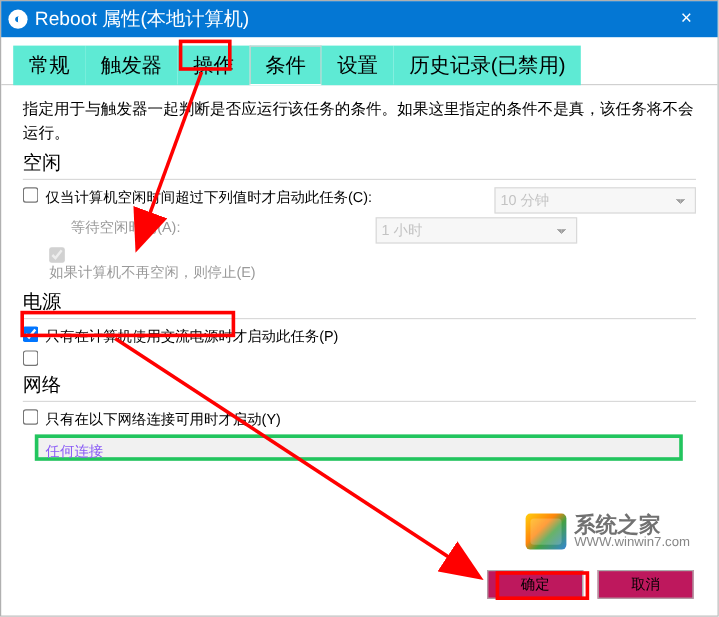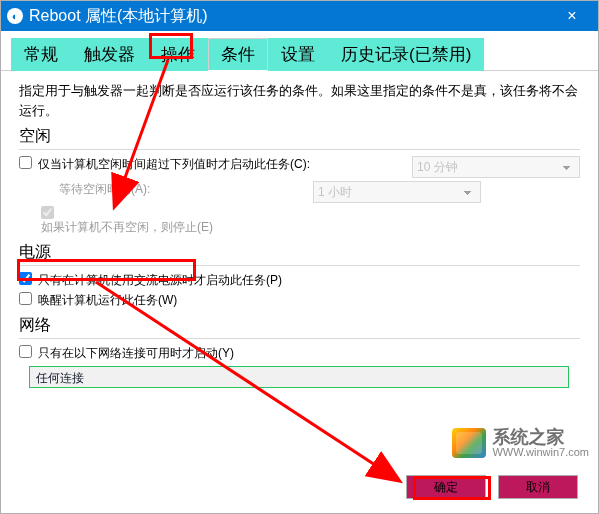--- a/index.html
+++ b/index.html
@@ -73,37 +73,37 @@
     font-size:12px; padding:2px 4px; color:#555;
     appearance:none; -webkit-appearance:none;
     background-image: linear-gradient(45deg, transparent 50%, #777 50%), linear-gradient(135deg, #777 50%, transparent 50%);
     background-position: calc(100% - 12px) 9px, calc(100% - 8px) 9px;
     background-size: 4px 4px, 4px 4px;
     background-repeat:no-repeat;
   }
   .sel[disabled]{ color:#aaa; background-color:#f5f5f5;}
   .any-conn {
     margin-left:10px; margin-top:4px; width: 540px; height:22px;
-    border:1px solid #22c55e; background:#f1f1f1; color:#0f172a;
+    border:3px solid #22c55e; background:#f1f1f1; color:#8b5cf6;
     padding:3px 6px; font-size:12px;
   }
   .footer {
     display:flex; justify-content:flex-end; gap:12px;
     padding: 8px 20px 14px 0;
     border-top: none;
   }
   .btn {
     min-width:80px; height:24px; border:1px solid #adadad; background:#be185d;
     font-size:12px; cursor:pointer;
   }
   
   .anno { position:absolute; pointer-events:none; }
   .red-box { position:absolute; border:3px solid #f00; }
   
-  .watermark { position:absolute; right:10px; bottom:56px; display:flex; align-items:flex-end; gap:6px; opacity:.95;}
+  .watermark { position:absolute; right:24px; bottom:56px; display:flex; align-items:flex-end; gap:6px; opacity:.95;}
   .wm-logo { width:34px; height:30px; background:linear-gradient(135deg,#ffcc00,#ff7f00 40%,#3a9b3a 60%,#2a7fd4); border-radius:4px; position:relative;}
   .wm-logo:before{content:""; position:absolute; inset:4px; background:rgba(255,255,255,.2); border-radius:3px;}
   .wm-text { font-size:18px; font-weight:700; color:#6a6a6a; line-height:1; }
   .wm-sub { font-size:11px; color:#808080; }
 </style>
 </head>
 <body>
 
 <div class="window">
   <div class="titlebar">
@@ -151,21 +151,20 @@
 
     <div class="section-title">电源</div>
     <div class="section-line"></div>
 
     <div class="row">
       <input type="checkbox" class="chk" checked="" style="">
       <span class="row-label">只有在计算机使用交流电源时才启动此任务(P)</span>
     </div>
     <div class="row">
       <input type="checkbox" class="chk" style="">
-      <span class="row-label">唤醒计算机运行此任务(W)</span>
     </div>
 
     <div class="section-title">网络</div>
     <div class="section-line"></div>
 
     <div class="row">
       <input type="checkbox" class="chk" style="">
       <span class="row-label">只有在以下网络连接可用时才启动(Y)</span>
     </div>
     <div class="any-conn">任何连接</div>

